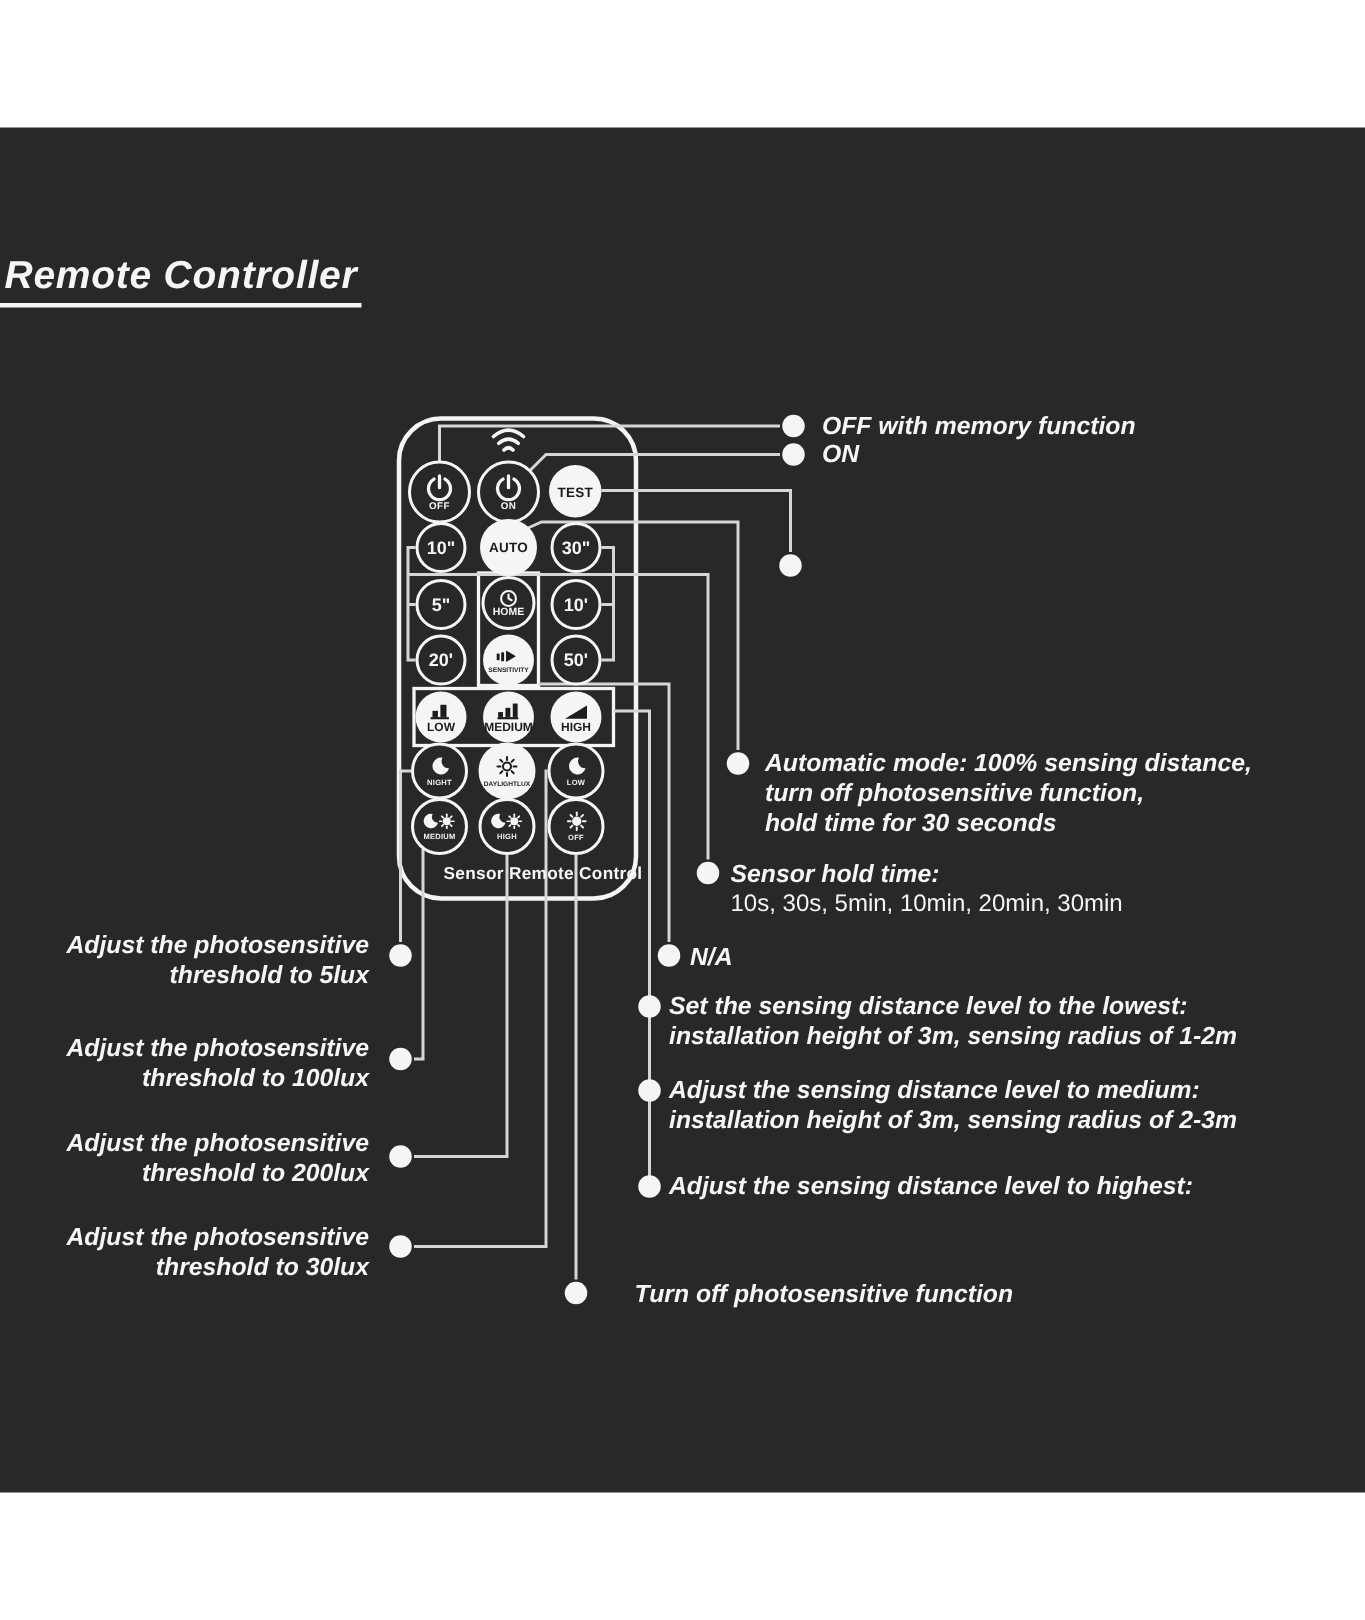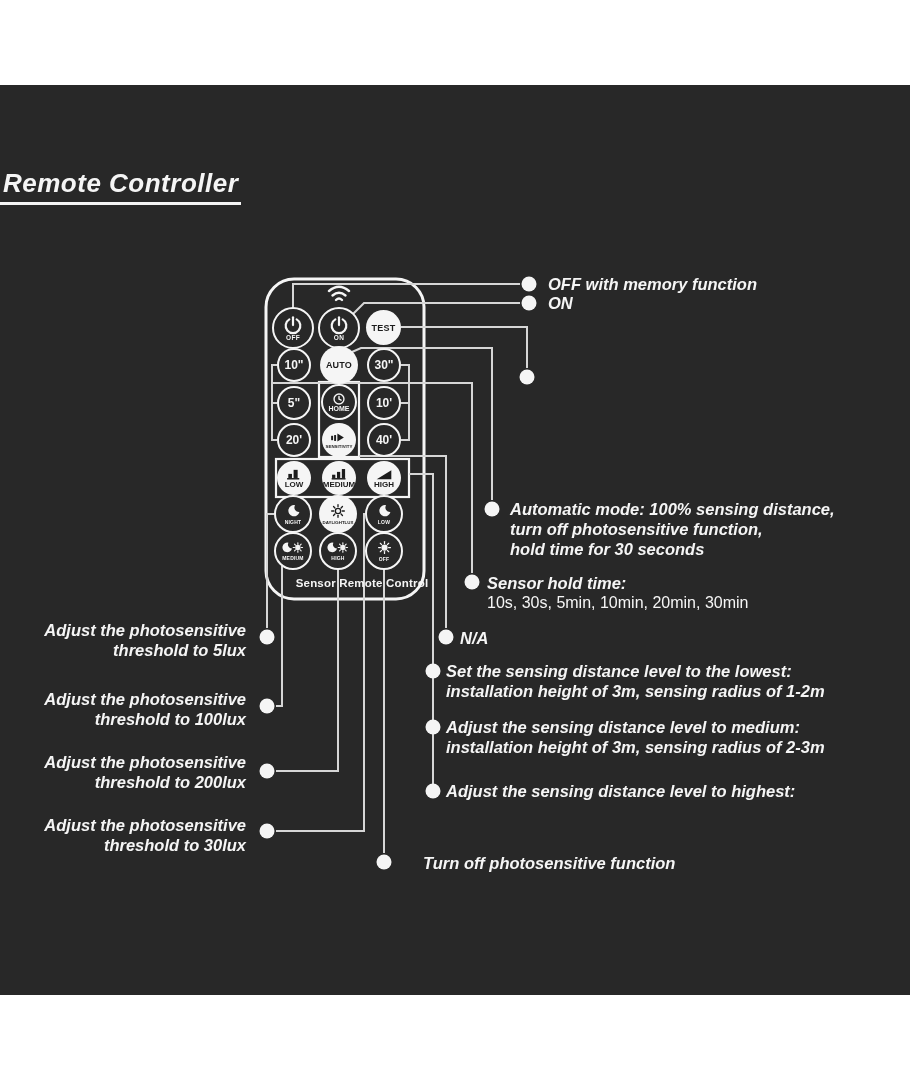--- a/index.html
+++ b/index.html
@@ -153,21 +153,21 @@
     <svg class="icon" width="18" height="11" viewBox="0 0 24 14">
       <g fill="#1c1c1c">
         <rect x="1.5" y="4.5" width="2.6" height="6" rx="0.6"></rect>
         <rect x="5.5" y="3.5" width="2.6" height="8" rx="0.6"></rect>
         <path d="M9.8 1.8 L18.5 7 L9.8 12.2 Z"></path>
       </g>
     </svg>
     <span class="micro-label">SENSITIVITY</span>
   </div>
   <div class="btn s34" style="left:367px;top:423px">
-    <span class="time-label">40'</span>
+    <span class="time-label">50'</span>
   </div>
 
   <div class="btn filled s34" style="left:277px;top:461px">
     <svg class="icon" width="18" height="13" viewBox="0 0 22 16">
       <g fill="#1c1c1c">
         <rect x="4" y="8.5" width="4.5" height="5"></rect>
           <rect x="10.5" y="3.5" width="5" height="10"></rect>
         <rect x="2.5" y="13.6" width="15" height="1.8"></rect>
       </g>
     </svg>

